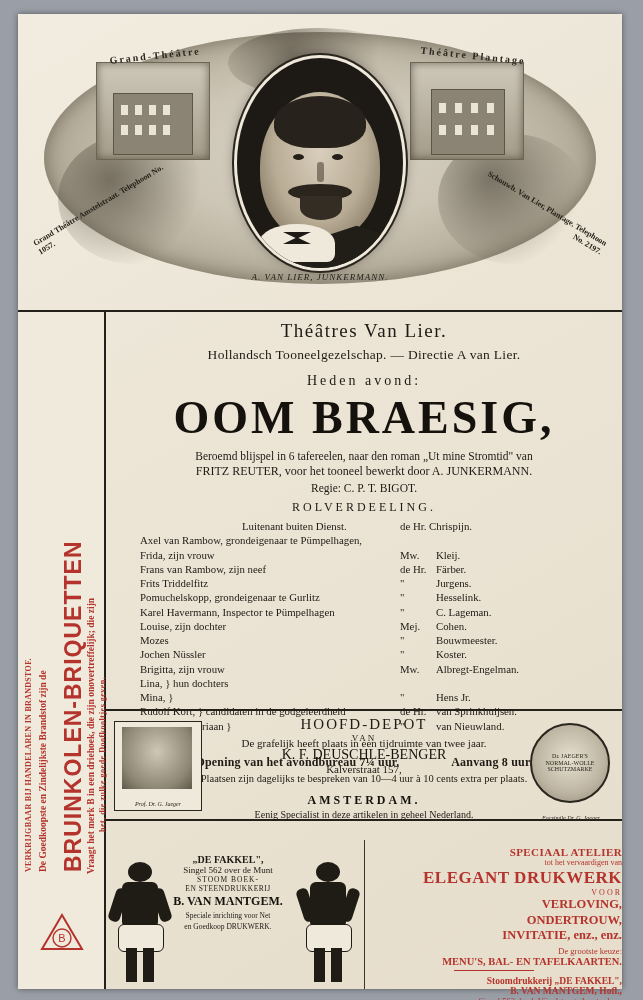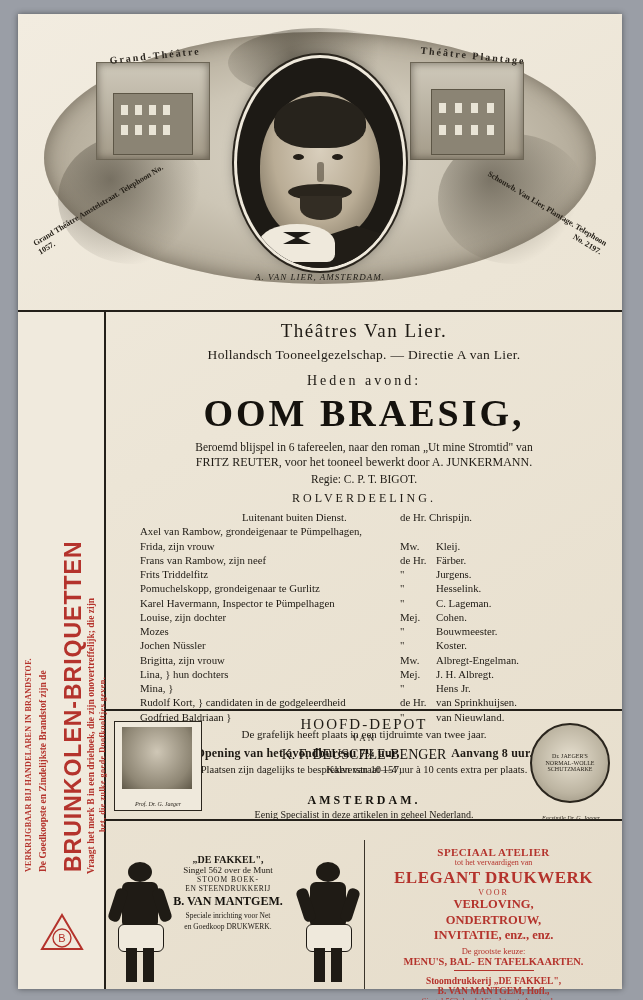--- a/index.html
+++ b/index.html
@@ -142,21 +142,21 @@
     font-size:19px;letter-spacing:1.5px;margin-top:8px;color:#1e1a14;
     font-family:"Liberation Serif",serif;
   }
   .t-company{
     font-size:13.5px;margin-top:5px;color:#1e1a14;letter-spacing:.3px;
   }
   .t-heden{
     font-size:14px;letter-spacing:3px;margin-top:10px;color:#1e1a14;
   }
   .t-title{
-    font-size:38px;letter-spacing:3px;margin-top:2px;color:#15120d;
+    font-size:46px;letter-spacing:3px;margin-top:2px;color:#15120d;
     font-family:"Liberation Serif",serif;font-weight:bold;
   }
   .t-sub1{font-size:11.5px;margin-top:6px;color:#1e1a14;}
   .t-sub2{font-size:12px;margin-top:2px;color:#1e1a14;}
   .t-regie{font-size:11.5px;margin-top:3px;color:#1e1a14;}
   .t-rol{
     font-size:12px;letter-spacing:3px;margin-top:6px;color:#1e1a14;
   }
   .castbox{
     margin:4px 26px 0 26px;font-size:10.8px;color:#1e1a14;line-height:1.32;
@@ -203,21 +203,21 @@
 
   
   .bottom{
     position:absolute;left:88px;top:826px;width:516px;height:149px;
   }
   .b-left{
     position:absolute;left:0;top:0;width:258px;height:149px;
     border-right:1px solid #3a342a;
   }
   .b-right{
-    position:absolute;left:259px;top:0;width:257px;height:149px;text-align:center;
+    position:absolute;left:259px;top:0;width:257px;height:149px;text-align:right;
   }
   .fakkel-box{
     position:absolute;left:64px;top:14px;width:116px;
     text-align:center;
   }
   .fk-1{font-size:10px;font-weight:bold;color:#1e1a14;}
   .fk-2{font-size:9px;color:#1e1a14;}
   .fk-3{font-size:7.5px;color:#1e1a14;letter-spacing:1px;}
   .fk-4{font-size:7.5px;color:#1e1a14;letter-spacing:.5px;}
   .fk-5{font-size:12px;font-weight:bold;color:#15120d;margin-top:1px;}
@@ -281,21 +281,21 @@
         <div class="eye l"></div>
         <div class="eye r"></div>
         <div class="nose"></div>
         <div class="mous"></div>
         <div class="chinb"></div>
       </div>
       <div class="suit"></div>
       <div class="collar"></div>
       <div class="bowtie"></div>
     </div>
-    <div class="sig">A. VAN LIER, AMSTERDAM.</div>
+    <div class="sig">A. VAN LIER, JUNKERMANN.</div>
 
     <div class="corner-text tl">Grand Théâtre Amstelstraat. Telephoon No. 1057.</div>
     <div class="corner-text tr">Schouwb. Van Lier, Plantage. Telephoon No. 2197.</div>
   </div>
 
   <div class="rule" style="top:296px;"></div>
 
   <div class="leftcol">
     <div class="vert v-small1">De Goedkoopste en Zindelijkste Brandstof zijn de</div>
     <div class="vert v-big">BRUINKOLEN-BRIQUETTEN</div>
@@ -364,21 +364,20 @@
           <div class="cast-row">
             <div class="nm">Jochen Nüssler</div>
             <div class="ac"><span style="display: inline-block; width: 36px;">"</span><span>Koster.</span></div>
           </div>
           <div class="cast-row">
             <div class="nm">Brigitta, zijn vrouw</div>
             <div class="ac"><span style="display: inline-block; width: 36px;">Mw.</span><span>Albregt-Engelman.</span></div>
           </div>
           <div class="cast-row">
             <div class="nm">Lina,  } hun dochters</div>
-            <div class="ac"><span style="display: inline-block; width: 36px;">Mej.</span><span>J. H. Albregt.</span></div>
           </div>
           <div class="cast-row">
             <div class="nm">Mina,  }</div>
             <div class="ac"><span style="display: inline-block; width: 36px;">"</span><span>Hens Jr.</span></div>
           </div>
           <div class="cast-row">
             <div class="nm">Rudolf Kort,  } candidaten in de godgeleerdheid</div>
             <div class="ac"><span style="display: inline-block; width: 36px;">de Hr.</span><span>van Sprinkhuijsen.</span></div>
           </div>
           <div class="cast-row">

